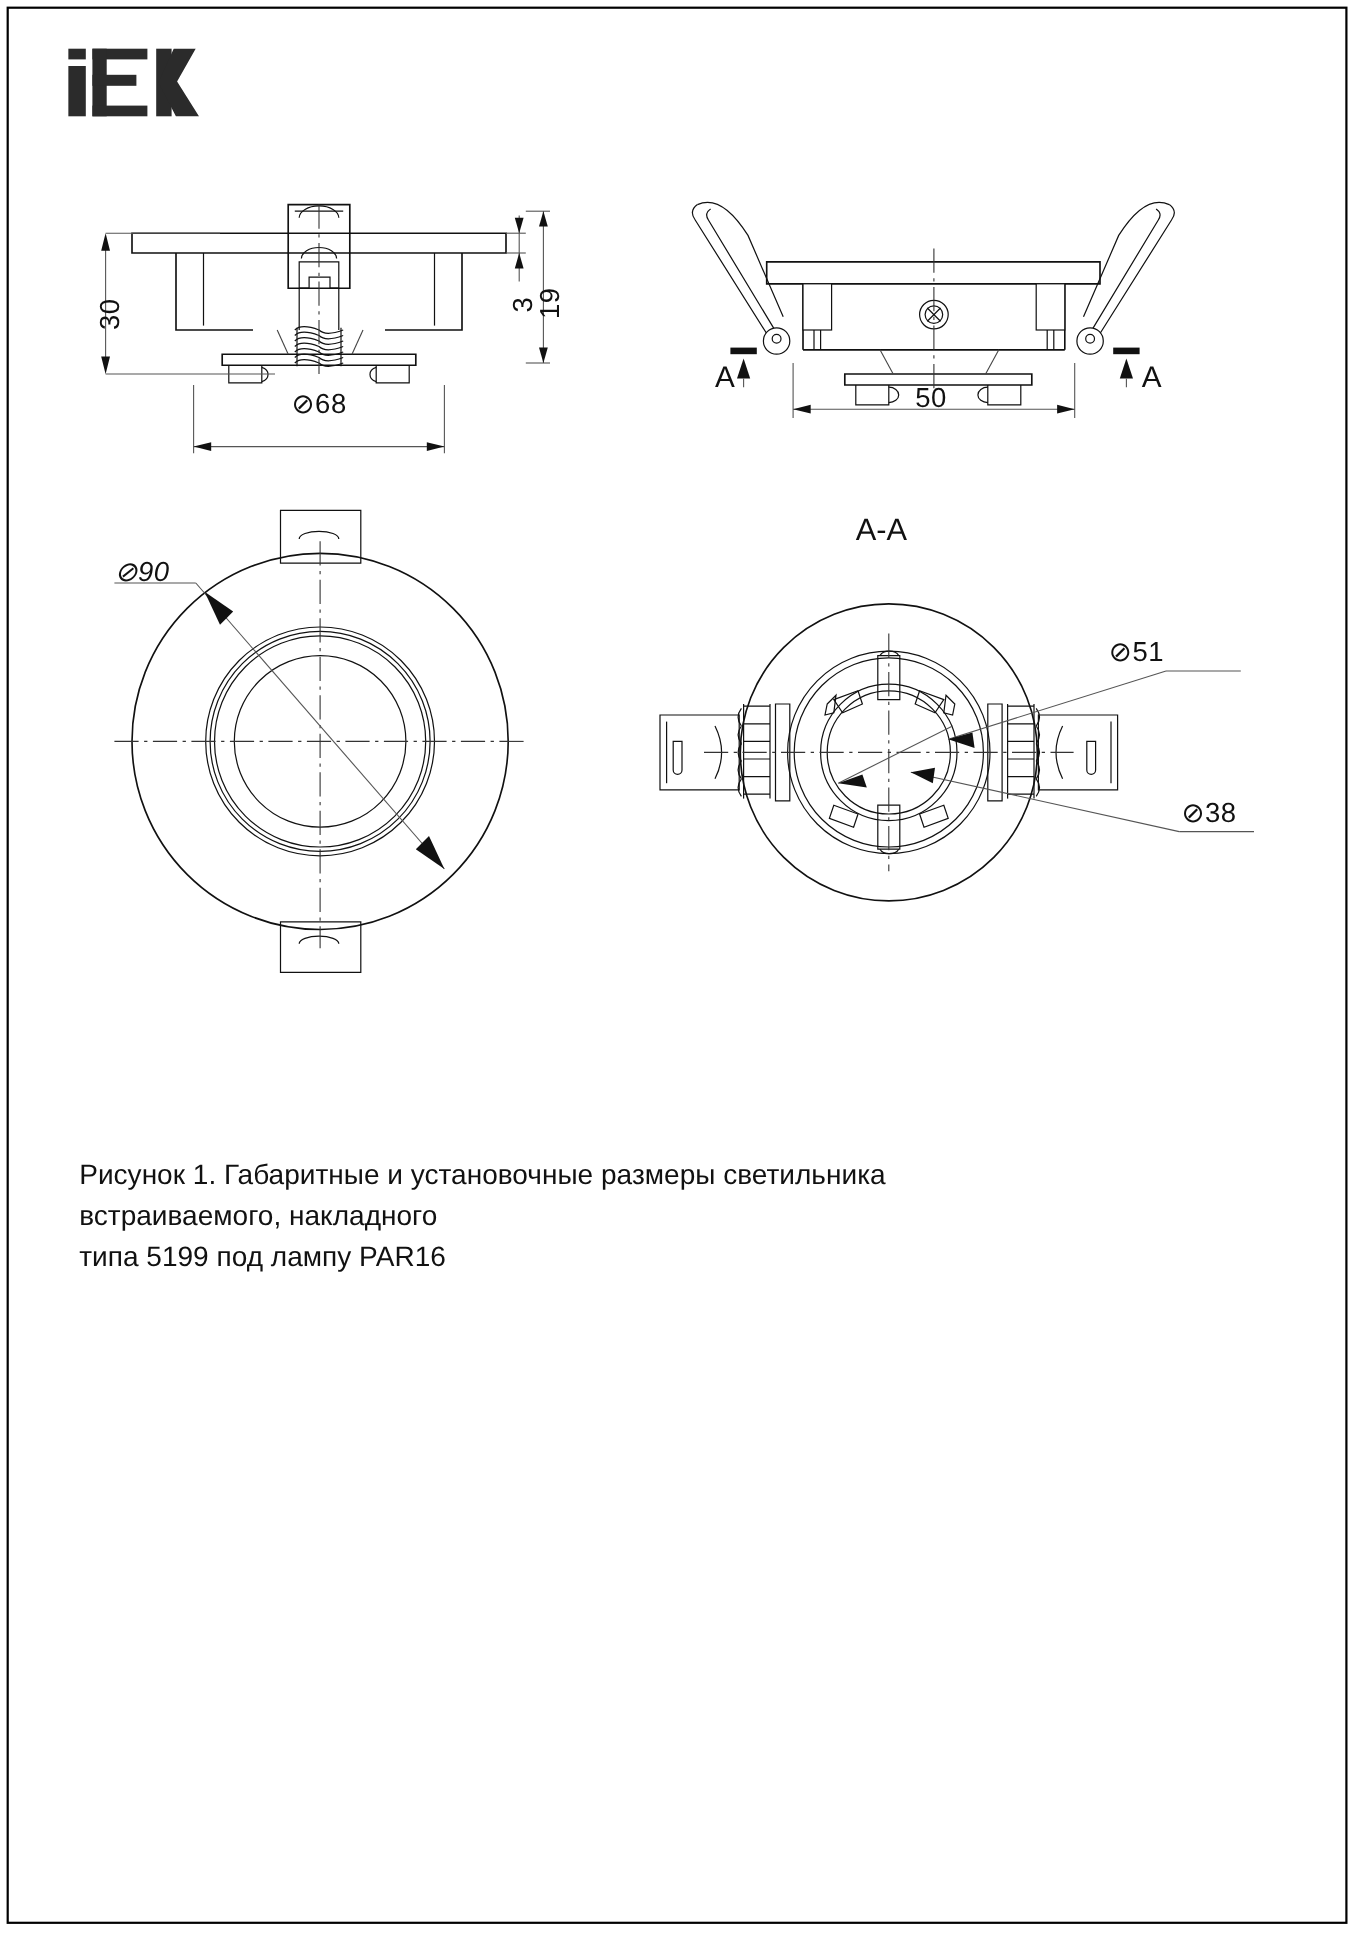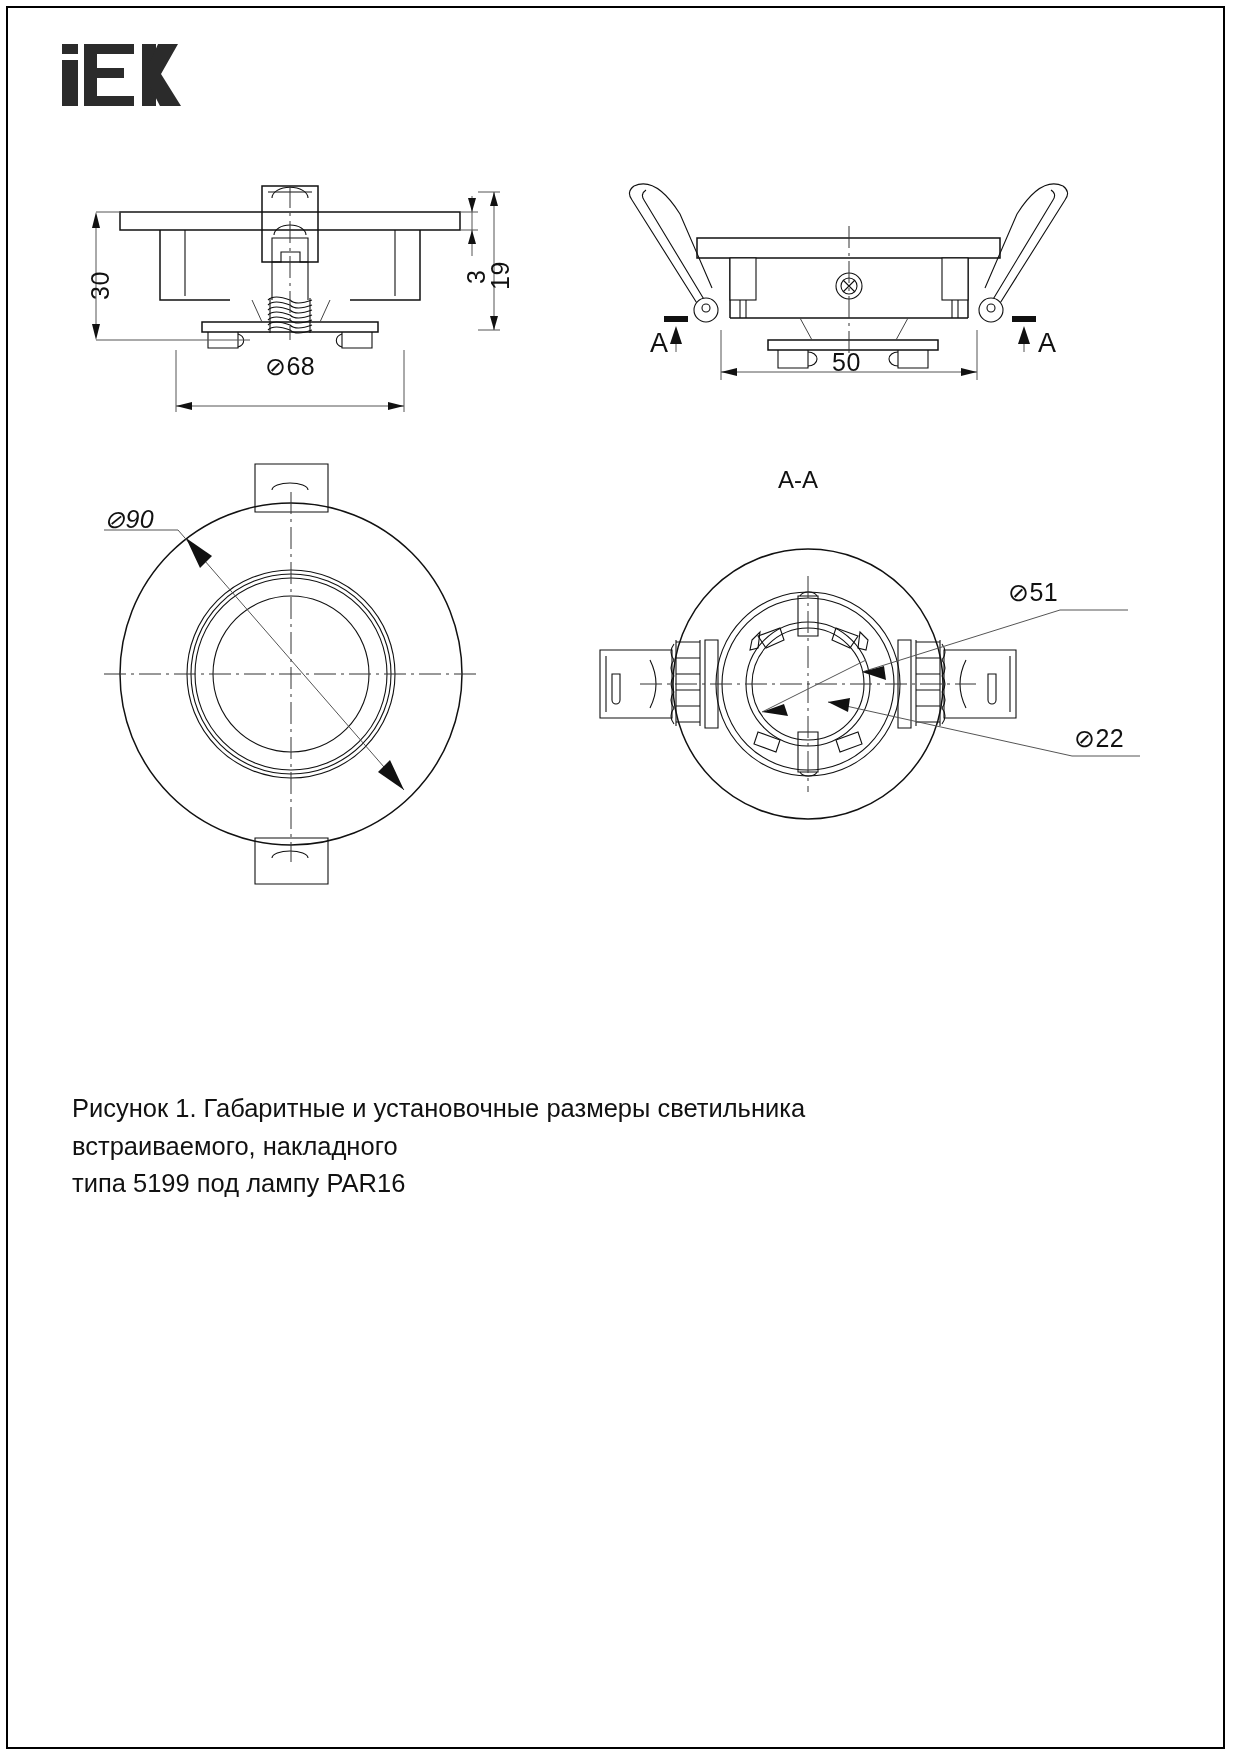--- a/index.html
+++ b/index.html
@@ -8,21 +8,21 @@
   .frame{position:absolute;left:6px;top:6px;width:1219px;height:1743px;border:2px solid #000;box-sizing:border-box;}
 
   
   .logo{position:absolute;left:62px;top:44px;width:140px;height:62px;}
   .logo svg{display:block;}
 
   
   .dim{position:absolute;font-size:25px;letter-spacing:0.5px;white-space:nowrap;color:#111;}
   .dim.rot{transform-origin:left top;transform:rotate(-90deg);}
   .label{position:absolute;font-size:26px;white-space:nowrap;color:#111;}
-  .caption{position:absolute;left:72px;top:1090px;width:920px;font-size:25.5px;line-height:1.48;color:#111;}
+  .caption{position:absolute;left:72px;top:1050px;width:920px;font-size:25.5px;line-height:1.48;color:#111;}
 
   svg.draw{position:absolute;left:0;top:0;overflow:visible;}
   .ln{stroke:#111;stroke-width:1.5;fill:none;}
   .ln-thin{stroke:#111;stroke-width:1.1;fill:none;}
   .ln-hair{stroke:#444;stroke-width:1;fill:none;}
   .ctr{stroke:#333;stroke-width:1;fill:none;stroke-dasharray:22 5 3 5;}
   .ext{stroke:#555;stroke-width:1;fill:none;}
   .fillw-thin{fill:#fff;stroke:#111;stroke-width:1.1;}
   .solid{fill:#111;stroke:none;}
 </style>
@@ -296,21 +296,21 @@
       <path class="ext" d="M1072,756 L828,702"></path>
       <polygon class="solid" points="828,702 850,698 848,712"></polygon>
     </g>
 
     <g>
       <path class="ext" d="M762,712 L866,660"></path>
       <polygon class="solid" points="762,712 784,704 788,716"></polygon>
     </g>
   </svg>
 
-  <div class="label" style="left:778px;top:466px;font-size:24px;">A-A</div>
+  <div class="label" style="left:778px;top:466px;font-size:28px;">A-A</div>
   <div class="dim" style="left:1008px;top:578px;">⊘51</div>
-  <div class="dim" style="left:1074px;top:724px;">⊘22</div>
+  <div class="dim" style="left:1074px;top:724px;">⊘38</div>
 
   <div class="caption">
     <div>Рисунок 1. Габаритные и установочные размеры светильника встраиваемого, накладного</div>
     <div>типа 5199 под лампу PAR16</div>
   </div>
 </div>
 
 </body></html>

